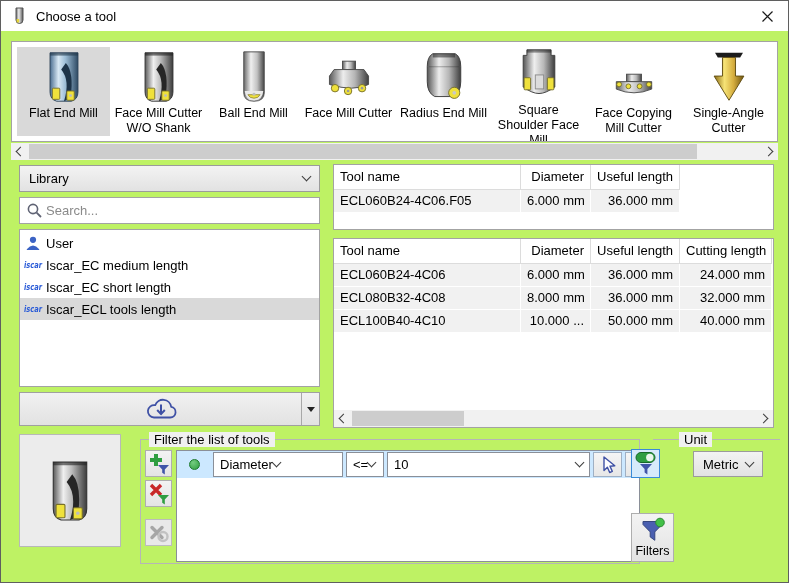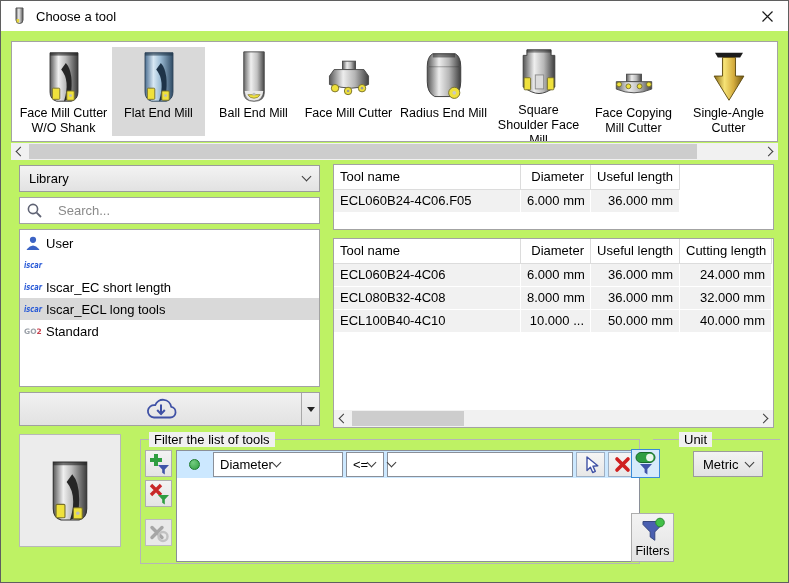--- a/index.html
+++ b/index.html
@@ -34,21 +34,21 @@
   .chev.right{transform:rotate(-45deg);margin-right:3px}
 
   
   .combo{position:absolute;display:flex;align-items:center;padding:0 9px;background:linear-gradient(#f3f3f3,#e2e2e2);border:1px solid #9b9b9b}
   .combo .cval{flex:1}
   #libraryCombo{left:18px;top:164px;width:301px;height:27px}
   #metricCombo{left:692px;top:450px;width:70px;height:26px}
 
   
   #searchBox{position:absolute;left:18px;top:196px;width:301px;height:27px;background:#fff;border:1px solid #a3a3a3;display:flex;align-items:center;padding:0 7px}
-  #searchBox input{border:0;outline:0;flex:1;font:inherit;color:#333;margin-left:16px;background:transparent;min-width:0}
+  #searchBox input{border:0;outline:0;flex:1;font:inherit;color:#333;margin-left:4px;background:transparent;min-width:0}
   #searchBox input::placeholder{color:#8a8a8a}
 
   
   #treeList{left:18px;top:228px;width:301px;height:158px;padding-top:2px;overflow:hidden}
   .trow{height:22px;display:flex;align-items:center}
   .trow .ic{width:26px;display:flex;justify-content:center;align-items:center}
   .trow.selected{background:#d9d9d9}
 
   
   #downloadBtn{position:absolute;left:18px;top:391px;width:301px;height:34px;background:linear-gradient(#f1f1f1,#e2e2e2);border:1px solid #a0a0a0}
@@ -126,61 +126,61 @@
     <span class="close">
         <span class="ic">
           <svg width="13" height="13" viewBox="0 0 13 13">
             <path d="M1.5 1.5 L11.5 11.5 M11.5 1.5 L1.5 11.5" stroke="#1a1a1a" stroke-width="1.2"></path>
           </svg>
         </span>
       </span>
   </div>
 
   <div class="panel" id="toolStrip">
+  <div class="tile selected">
+    <div class="ticon">
+          <svg viewBox="0 0 52 58">
+            <defs>
+              <linearGradient id="femB" x1="0" y1="0" x2="1" y2="0">
+                <stop offset="0" stop-color="#4c6f92"></stop>
+                <stop offset=".3" stop-color="#d8e8f4"></stop>
+                <stop offset=".55" stop-color="#9dbdd6"></stop>
+                <stop offset="1" stop-color="#2e4a64"></stop>
+              </linearGradient>
+            </defs>
+            <path d="M11 3 h30 v42 q0 8 -7 10 h-16 q-7 -2 -7 -10 z" fill="url(#femB)" stroke="#2c4257"></path>
+            <path d="M11 3 h30 v3 h-30 z" fill="#223749" opacity=".6"></path>
+            <path d="M28 14 q9 10 5 38 l-7 3 q7 -22 -3 -34 z" fill="#1d3348"></path>
+            <rect x="13.5" y="41" width="8" height="12" rx="1" fill="#efe13c" stroke="#77702a"></rect>
+            <rect x="29" y="44" width="8" height="10" rx="1" fill="#efe13c" stroke="#77702a"></rect>
+            <circle cx="33" cy="49" r="1.6" fill="#bdbdbd"></circle>
+          </svg>
+        </div>
+    <div class="tlabel">Flat End Mill</div>
+  </div>
   <div class="tile">
     <div class="ticon">
           <svg viewBox="0 0 52 58">
             <defs>
               <linearGradient id="femG" x1="0" y1="0" x2="1" y2="0">
                 <stop offset="0" stop-color="#5a5a5a"></stop>
                 <stop offset=".3" stop-color="#f0f0f0"></stop>
                 <stop offset=".55" stop-color="#bdbdbd"></stop>
                 <stop offset="1" stop-color="#3c3c3c"></stop>
               </linearGradient>
             </defs>
             <path d="M11 3 h30 v42 q0 8 -7 10 h-16 q-7 -2 -7 -10 z" fill="url(#femG)" stroke="#333"></path>
             <path d="M11 3 h30 v3 h-30 z" fill="#222" opacity=".6"></path>
             <path d="M28 14 q9 10 5 38 l-7 3 q7 -22 -3 -34 z" fill="#262626"></path>
             <rect x="13.5" y="41" width="8" height="12" rx="1" fill="#efe13c" stroke="#77702a"></rect>
             <rect x="29" y="44" width="8" height="10" rx="1" fill="#efe13c" stroke="#77702a"></rect>
             <circle cx="33" cy="49" r="1.6" fill="#bdbdbd"></circle>
           </svg>
         </div>
     <div class="tlabel">Face Mill Cutter W/O Shank</div>
-  </div>
-  <div class="tile selected">
-    <div class="ticon">
-          <svg viewBox="0 0 52 58">
-            <defs>
-              <linearGradient id="femB" x1="0" y1="0" x2="1" y2="0">
-                <stop offset="0" stop-color="#4c6f92"></stop>
-                <stop offset=".3" stop-color="#d8e8f4"></stop>
-                <stop offset=".55" stop-color="#9dbdd6"></stop>
-                <stop offset="1" stop-color="#2e4a64"></stop>
-              </linearGradient>
-            </defs>
-            <path d="M11 3 h30 v42 q0 8 -7 10 h-16 q-7 -2 -7 -10 z" fill="url(#femB)" stroke="#2c4257"></path>
-            <path d="M11 3 h30 v3 h-30 z" fill="#223749" opacity=".6"></path>
-            <path d="M28 14 q9 10 5 38 l-7 3 q7 -22 -3 -34 z" fill="#1d3348"></path>
-            <rect x="13.5" y="41" width="8" height="12" rx="1" fill="#efe13c" stroke="#77702a"></rect>
-            <rect x="29" y="44" width="8" height="10" rx="1" fill="#efe13c" stroke="#77702a"></rect>
-            <circle cx="33" cy="49" r="1.6" fill="#bdbdbd"></circle>
-          </svg>
-        </div>
-    <div class="tlabel">Flat End Mill</div>
   </div>
   <div class="tile">
     <div class="ticon">
           <svg viewBox="0 0 52 58">
             <defs>
               <linearGradient id="bemG" x1="0" y1="0" x2="1" y2="0">
                 <stop offset="0" stop-color="#6a6a6a"></stop>
                 <stop offset=".35" stop-color="#efefef"></stop>
                 <stop offset=".65" stop-color="#c2c2c2"></stop>
                 <stop offset="1" stop-color="#474747"></stop>
@@ -330,44 +330,37 @@
           </svg>
         </span>
     <span>User</span>
   </div>
   <div class="trow">
     <span class="ic">
           <svg width="19" height="10" viewBox="0 0 19 10">
             <text x="0" y="8.2" font-size="8" font-style="italic" font-weight="bold" fill="#2a5bd7" textLength="18" lengthAdjust="spacingAndGlyphs" font-family="DejaVu Sans, sans-serif">iscar</text>
           </svg>
         </span>
+    <span>Iscar_EC medium length</span>
   </div>
   <div class="trow">
     <span class="ic">
           <svg width="19" height="10" viewBox="0 0 19 10">
             <text x="0" y="8.2" font-size="8" font-style="italic" font-weight="bold" fill="#2a5bd7" textLength="18" lengthAdjust="spacingAndGlyphs" font-family="DejaVu Sans, sans-serif">iscar</text>
           </svg>
         </span>
     <span>Iscar_EC short length</span>
   </div>
   <div class="trow selected">
     <span class="ic">
           <svg width="19" height="10" viewBox="0 0 19 10">
             <text x="0" y="8.2" font-size="8" font-style="italic" font-weight="bold" fill="#2a5bd7" textLength="18" lengthAdjust="spacingAndGlyphs" font-family="DejaVu Sans, sans-serif">iscar</text>
           </svg>
         </span>
-    <span>Iscar_ECL long tools</span>
-  </div>
-  <div class="trow">
-    <span class="ic">
-          <svg width="19" height="10" viewBox="0 0 19 10">
-            <text x="0" y="8" font-size="7.5" font-weight="bold" font-family="DejaVu Sans, sans-serif"><tspan fill="#9aa0a8">GO</tspan><tspan fill="#c8414f">2</tspan></text>
-          </svg>
-        </span>
-    <span>Standard</span>
+    <span>Iscar_ECL tools length</span>
   </div>
     </div>
 
   <div id="downloadBtn">
     <span class="main">
         <span class="ic">
           <svg width="32" height="24" viewBox="0 0 32 24">
             <path d="M9 20.5 a6.2 6.2 0 1 1 1.2 -12.3 a8.3 8.3 0 0 1 16 1.6 a5.4 5.4 0 0 1 -0.9 10.7 z" fill="none" stroke="#3f51a5" stroke-width="1.8" stroke-linejoin="round"></path>
             <path d="M16 7.5 v8.5" stroke="#3f51a5" stroke-width="2"></path>
             <path d="M12.2 13 l3.8 4.2 l3.8 -4.2" fill="none" stroke="#3f51a5" stroke-width="2" stroke-linejoin="round"></path>
@@ -485,20 +478,21 @@
             </span>
     <span class="wcombo f-field">
               <span class="cval">Diameter</span>
               <span class="chev down"></span>
             </span>
     <span class="wcombo f-op">
               <span class="cval">&lt;=</span>
               <span class="chev down"></span>
             </span>
     <span class="wcombo f-val">
+              <input value="10" style="">
               <span class="chev down"></span>
             </span>
     <span class="fbtn">
               <span class="ic">
                 <svg width="20" height="20" viewBox="0 0 20 20">
                   <path d="M6 2 v13.5 l3.4 -3.3 l2.3 5.3 l2.6 -1.1 l-2.3 -5.2 l4.8 -0.4 z" fill="#fdfdff" stroke="#3f51a5" stroke-width="1.4" stroke-linejoin="round"></path>
                 </svg>
               </span>
             </span>
     <span class="fbtn">

